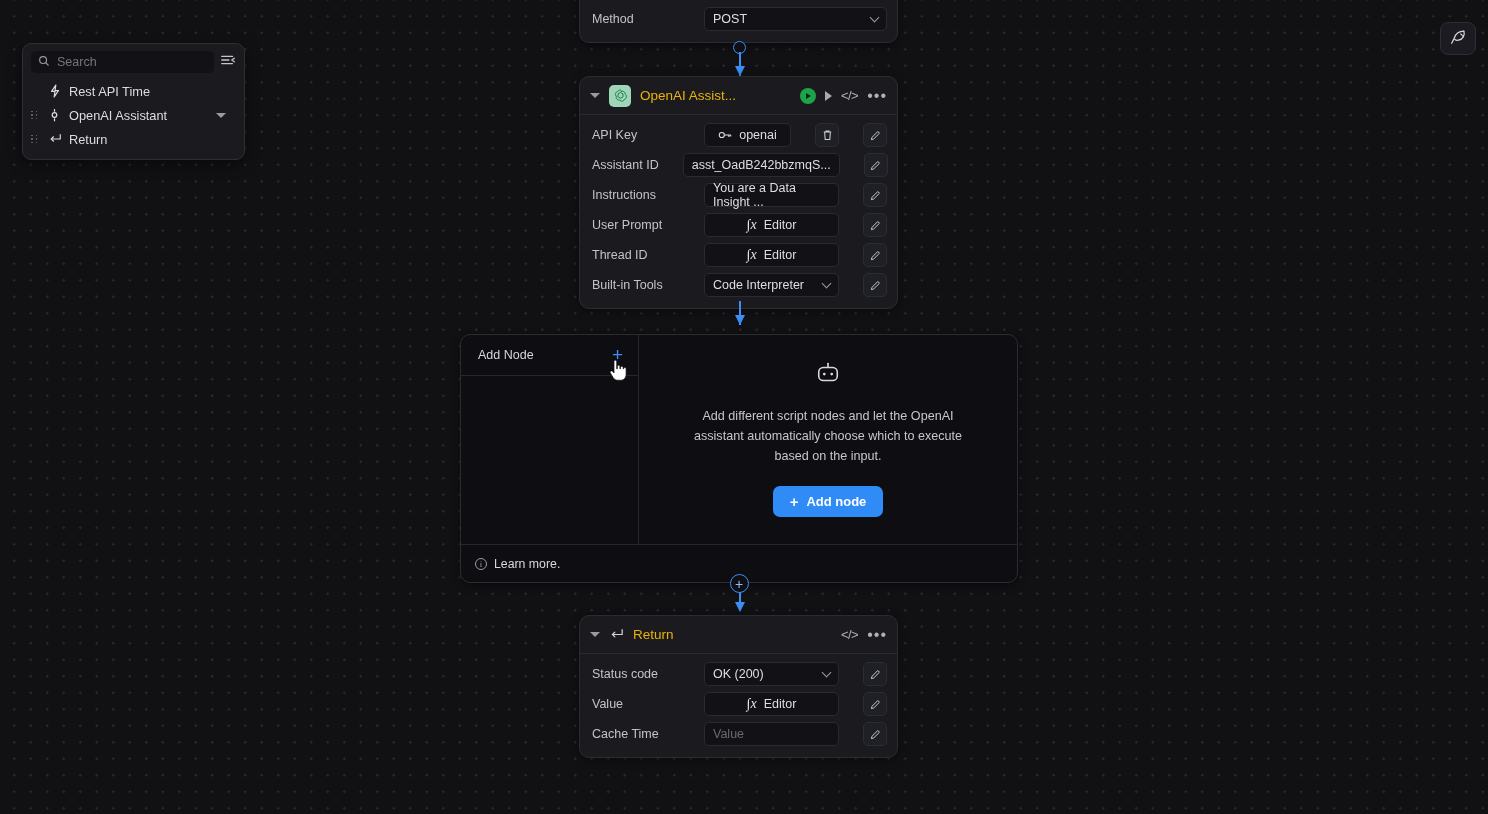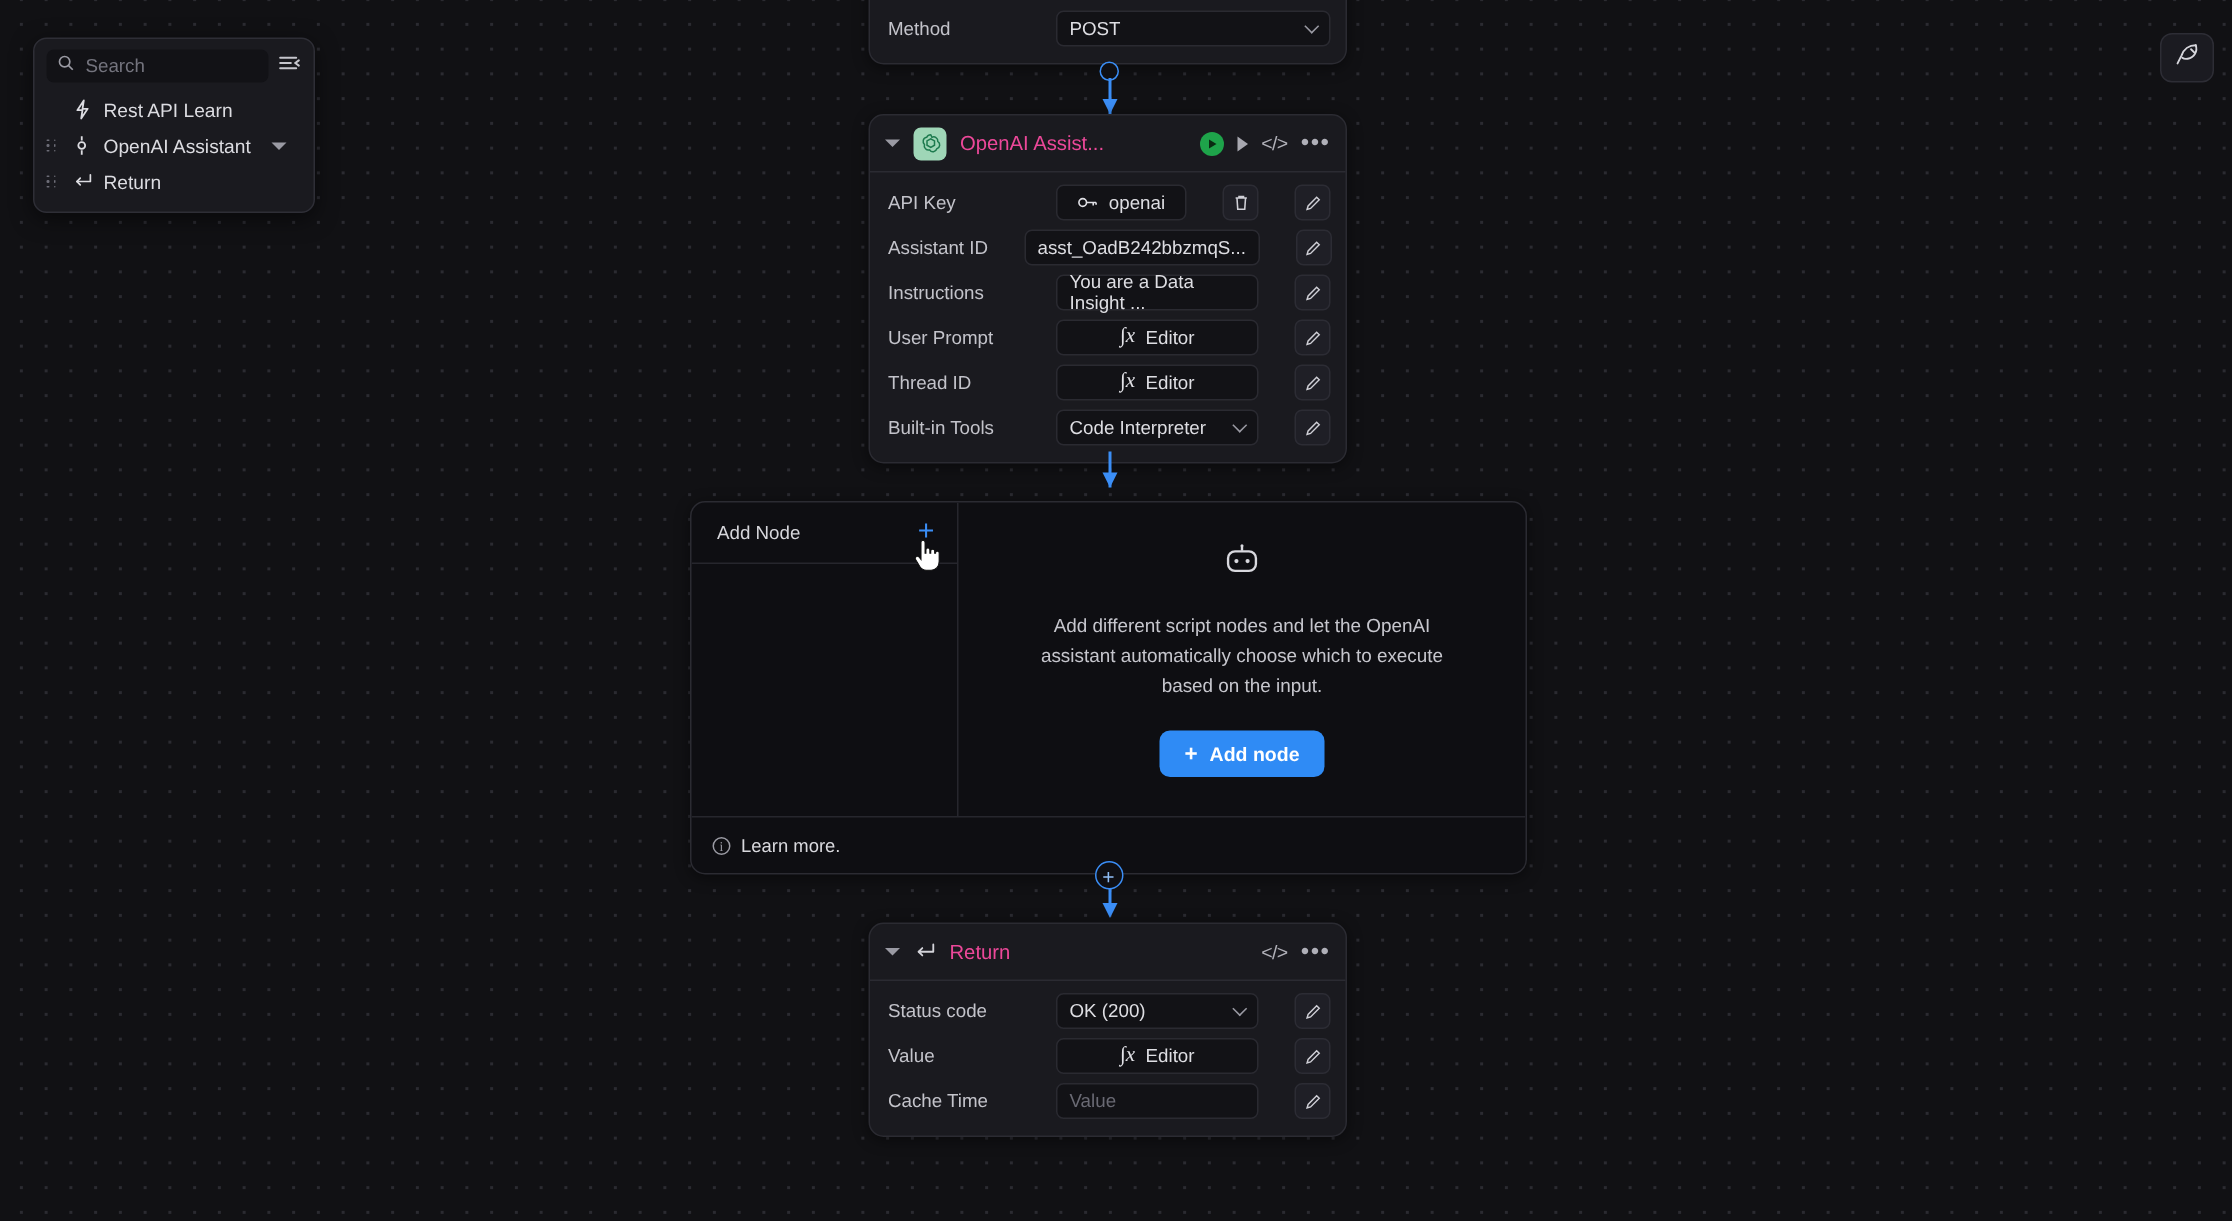--- a/index.html
+++ b/index.html
@@ -27,21 +27,21 @@
     border-radius: 10px;
     box-shadow: 0 2px 10px rgba(0,0,0,.45);
   }
   .node-header {
     display: flex; align-items: center;
     height: 38px; padding: 0 10px;
     border-bottom: 1px solid #2b2b32;
     gap: 9px;
   }
   .node-title {
-    font-size: 13.5px; color: #ec4899; flex: 1;
+    font-size: 13.5px; color: #eab308; flex: 1;
     white-space: nowrap; overflow: hidden;
   }
   .hdr-ico { display:flex; align-items:center; justify-content:center; color:#b9b9c0; }
   .caret-down {
     width: 0; height: 0;
     border-left: 5px solid transparent;
     border-right: 5px solid transparent;
     border-top: 5px solid #9a9aa3;
   }
   .oai-logo {
@@ -134,21 +134,21 @@
   }
   .info-circle {
     width:12px;height:12px;border:1px solid #9a9aa3;border-radius:50%;
     font-size:9px; display:flex;align-items:center;justify-content:center;color:#9a9aa3;
     font-family:"Liberation Serif",serif; flex:0 0 12px;
   }
   .learn { color:#d8d8dd; }
 
   
   #palette {
-    position:absolute; left:22px; top:25px; width:188px;
+    position:absolute; left:22px; top:43px; width:223px;
     background:#1a1a1f; border:1px solid #2e2e36; border-radius:9px;
     padding:7px 0 8px 0; box-shadow:0 4px 14px rgba(0,0,0,.5);
   }
   .search-row { display:flex; align-items:center; gap:6px; padding:0 8px 0 8px; }
   .search-box {
     flex:1; height:22px; background:#121216; border-radius:5px;
     display:flex; align-items:center; gap:7px; padding:0 7px;
   }
   .search-box input {
     background:transparent; border:none; outline:none;
@@ -453,21 +453,21 @@
             <i>
               <b></b>
               <b></b>
             </i>
         </span>
         <span class="pal-ico">
           <svg width="12" height="14" viewBox="0 0 14 16" fill="none" stroke="#dcdce1" stroke-width="1.4" stroke-linejoin="round">
             <path d="M8 1L3 8.5h4L6 15l5-7.5H7z"></path>
           </svg>
         </span>
-        <span>Rest API Learn</span>
+        <span>Rest API Time</span>
       </div>
 
       <div class="palette-item">
         <span class="grip">
           <i>
               <b></b>
               <b></b>
             </i>
             <i>
               <b></b>

